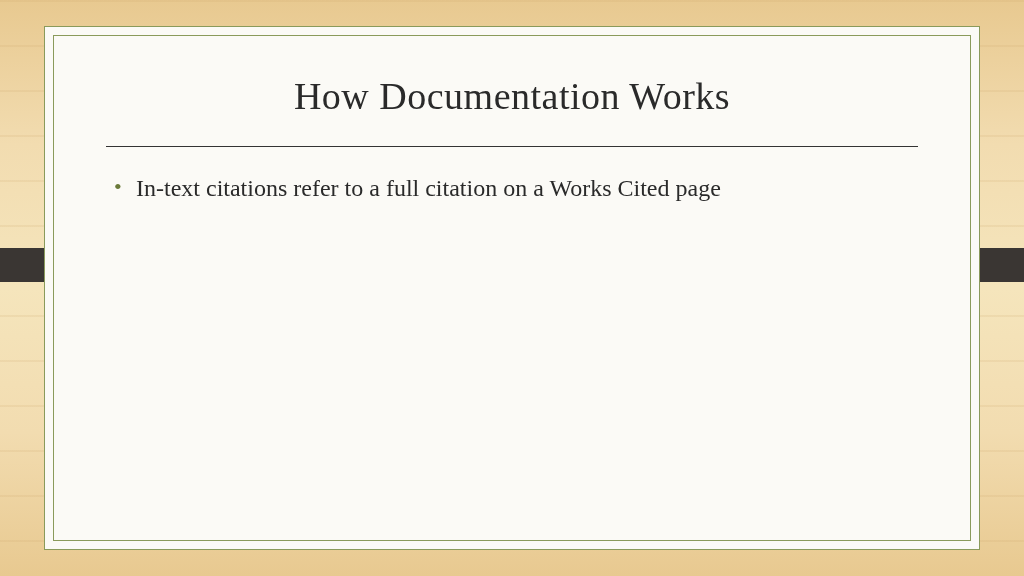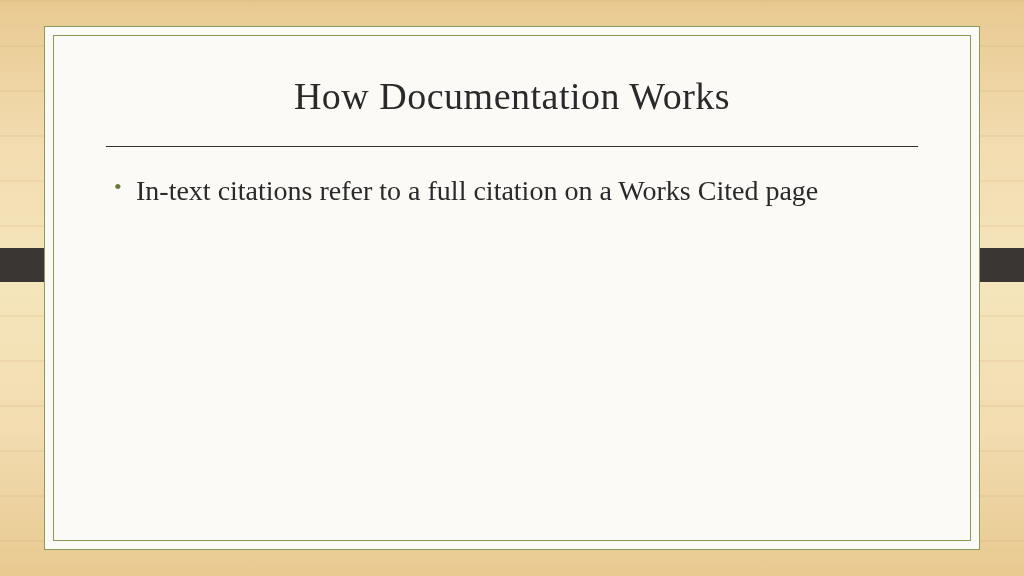--- a/index.html
+++ b/index.html
@@ -91,21 +91,21 @@
       margin: 0 auto 24px auto;
       width: 100%;
     }
     .bullets {
       list-style: none;
       padding-left: 8px;
     }
     .bullets li {
       position: relative;
       padding-left: 22px;
-      font-size: 28px;
+      font-size: 24px;
       color: #2a2a2a;
       line-height: 1.45;
       margin-bottom: 12px;
     }
     .bullets li::before {
       content: "•";
       position: absolute;
       left: 0;
       top: 0;
       color: #6b7a3a;

